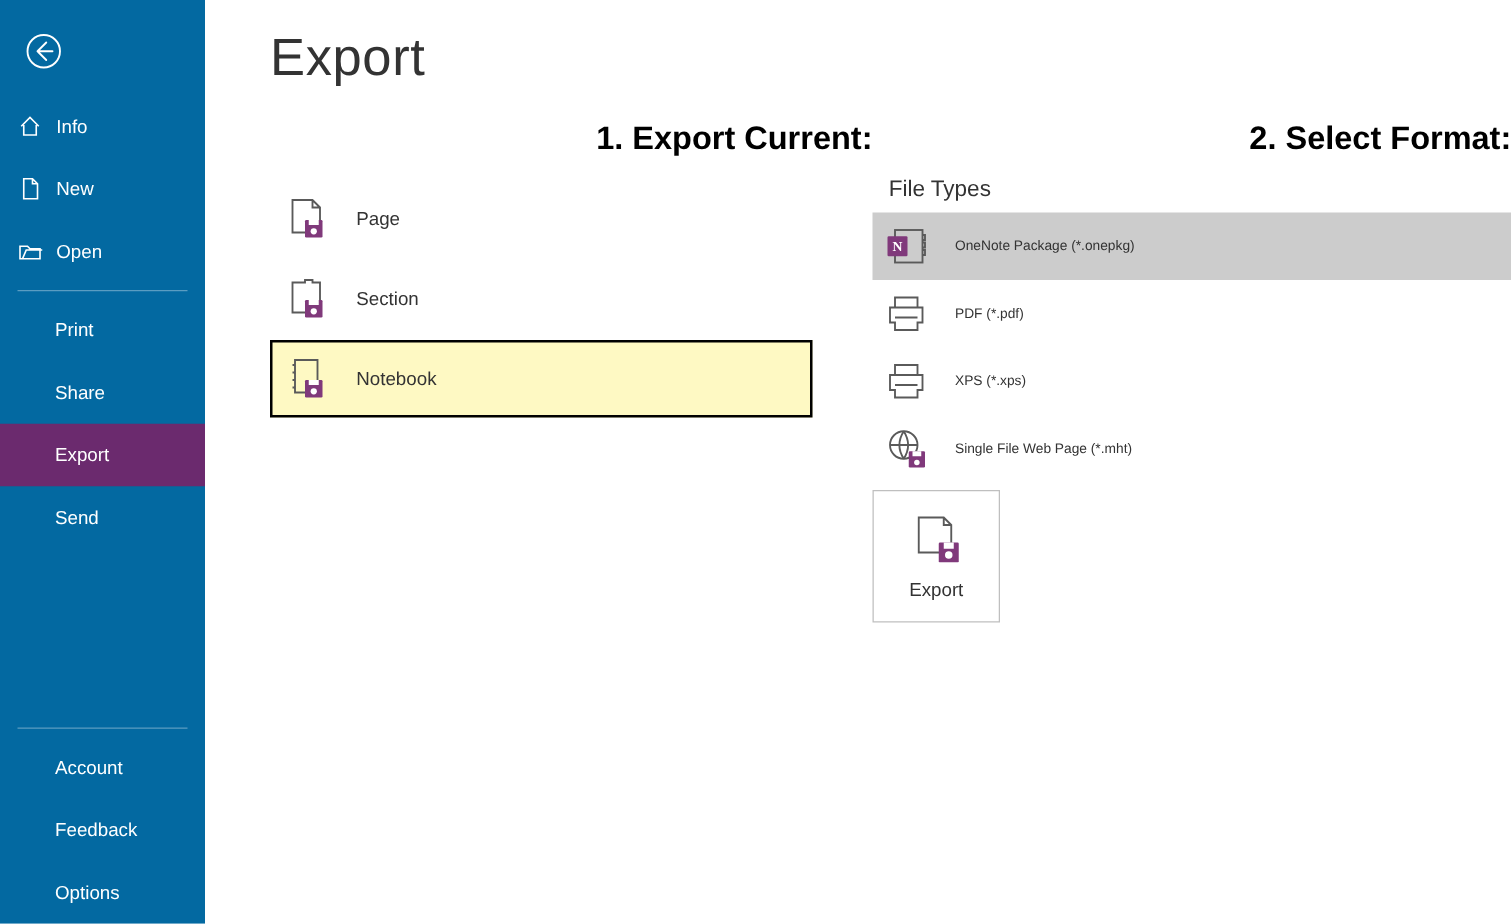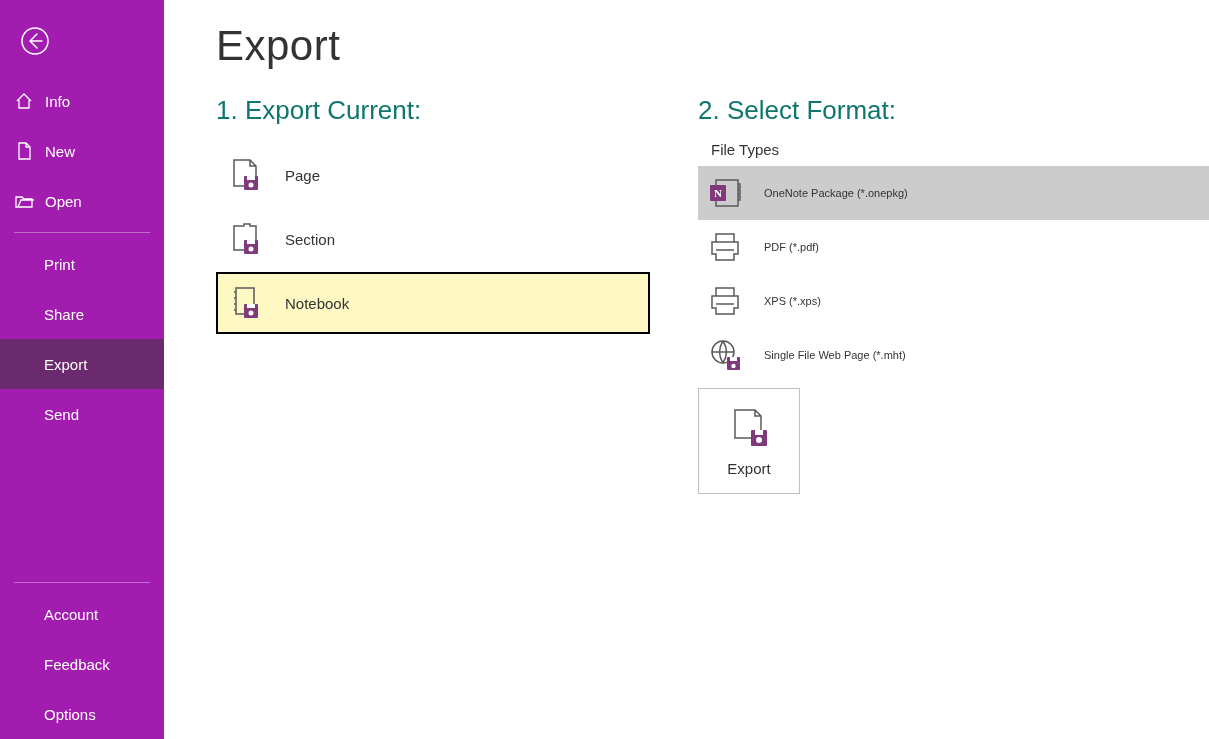--- a/index.html
+++ b/index.html
@@ -8,21 +8,21 @@
     font-family: "Segoe UI", "Segoe UI Light", Arial, sans-serif;
     background: #ffffff;
     overflow: hidden;
     position: relative;
   }
 
   
   .sidebar {
     position: absolute; left: 0; top: 0; bottom: 0;
     width: 164px;
-    background: #a21caf;
+    background: #0369a1;
     color: #ffffff;
     font-size: 15px;
   }
   .back-btn {
     width: 50px; height: 50px; margin: 16px 0 10px 10px;
     display: flex; align-items: center; justify-content: center;
     cursor: pointer;
   }
   .back-btn svg { stroke: #fff; }
   .nav-item {
@@ -53,22 +53,23 @@
   }
 
   .columns {
     display: flex;
     position: absolute; left: 0; right: 0; top: 95px; bottom: 0;
   }
 
   
   .col-left { width: 534px; padding-left: 52px; }
   .section-heading {
-    font-size: 26px; font-weight: 400; color: #0f766e;
+    font-size: 26px; font-weight: 700; color: #000000;
     margin-bottom: 18px;
+    text-align: right;
   }
   .scope-item {
     width: 434px; height: 62px;
     display: flex; align-items: center;
     padding-left: 12px; gap: 24px;
     cursor: pointer;
     border: 1px solid transparent;
     margin-bottom: 2px;
   }
   .scope-item.selected {
@@ -76,21 +77,21 @@
     border: 2px solid #000000;
     padding-left: 11px;
   }
   .scope-icon { width: 32px; height: 32px; display:flex; align-items:center; justify-content:center;}
   .scope-label { font-size: 15px; color: #333; }
 
   
   .col-right { flex: 1; padding-left: 0; }
   .col-right .section-heading { margin-bottom: 6px; }
   .file-types-header {
-    font-size: 15px; color: #333; padding: 8px 0 8px 12px;
+    font-size: 18px; color: #333; padding: 8px 0 8px 12px;
     border: 1px solid transparent; border-bottom: 0;
   }
   .file-types-box {
     border: 0;
   }
   .format-item {
     height: 54px; display: flex; align-items: center;
     padding-left: 10px; gap: 22px; cursor: pointer;
   }
   .format-item.selected { background: #cccccc; }

